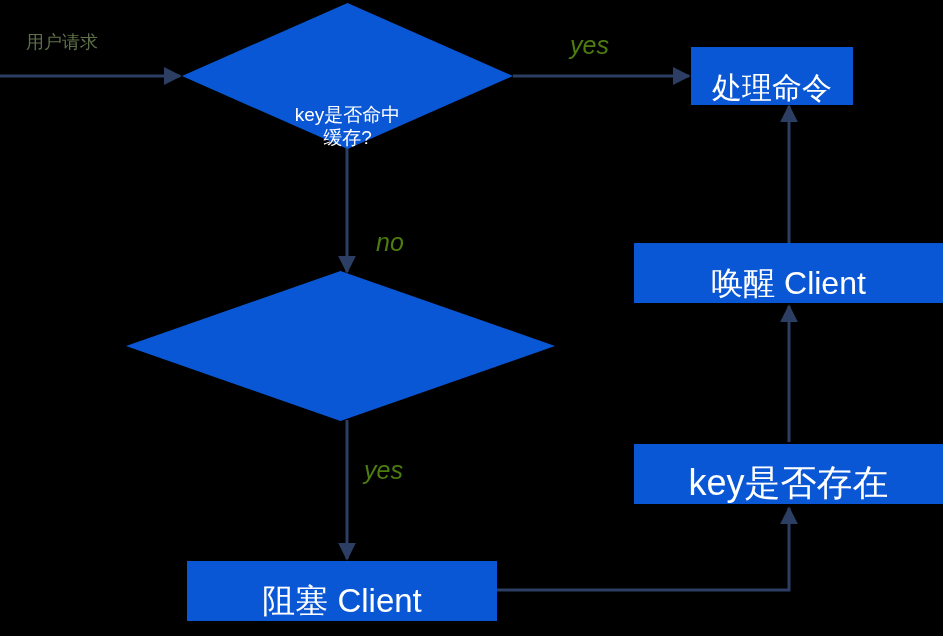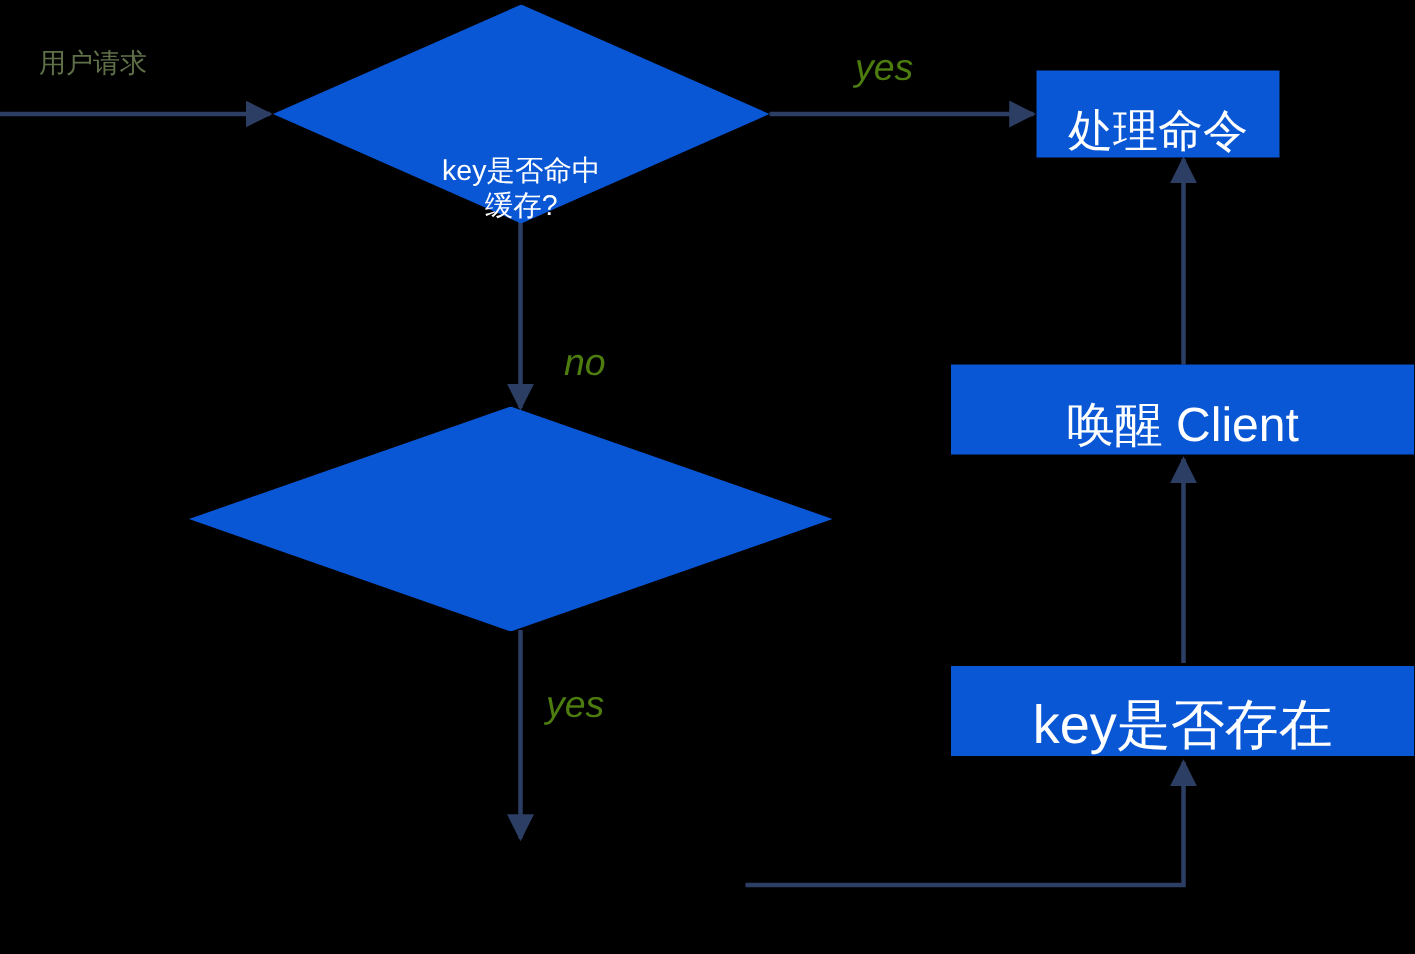--- a/index.html
+++ b/index.html
@@ -141,14 +141,17 @@
   <div class="node box" style="left:634px; top:243px; width:309px; height:60px; font-size:32px;">
     <span class="node-label">唤醒 Client</span>
   </div>
 
   <div class="node box" style="left:634px; top:444px; width:309px; height:60px; font-size:36px;">
     <span class="node-label">key是否存在</span>
   </div>
 
   <div class="edge-label" style="left:364px; top:458px;">yes</div>
 
+  <div class="node box" style="left:187px; top:561px; width:310px; height:60px; font-size:33px;">
+    <span class="node-label">阻塞 Client</span>
+  </div>
 
 </div>
 
 </body></html>

